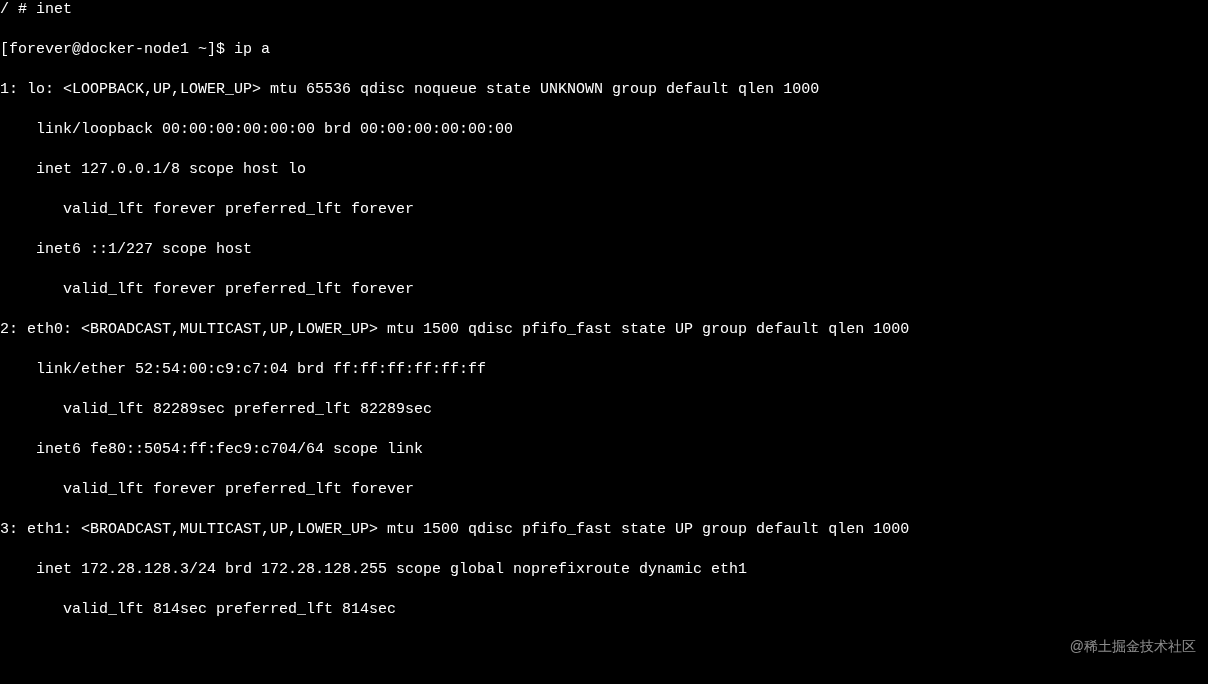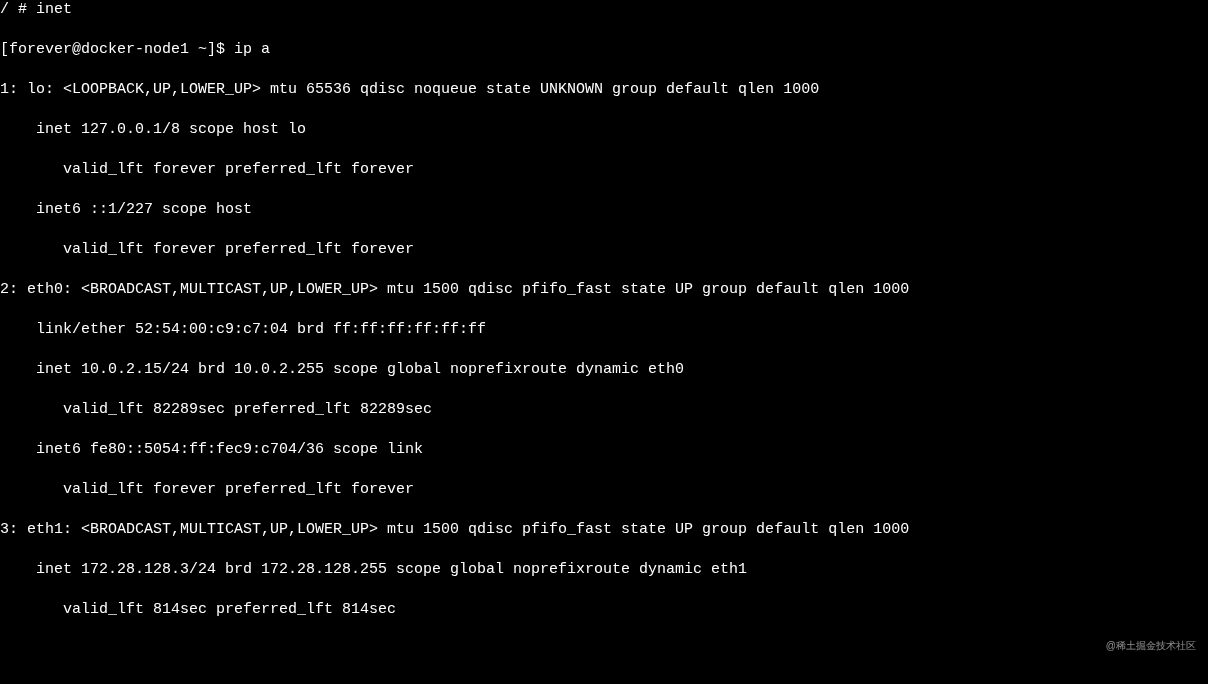--- a/index.html
+++ b/index.html
@@ -19,42 +19,42 @@
     margin: 0;
     padding: 0 0 0 0;
     white-space: pre;
     font-family: inherit;
   }
   .line { display: block; }
   .watermark {
     position: absolute;
     right: 12px;
     bottom: 28px;
-    font-size: 10px;
+    font-size: 14px;
     color: rgba(255,255,255,0.55);
     font-family: sans-serif;
     text-align: right;
     pointer-events: none;
   }
 </style>
 </head>
 <body>
 
 <pre><span class="line">/ # inet</span>
 <span class="line">[forever@docker-node1 ~]$ ip a</span>
 <span class="line">1: lo: &lt;LOOPBACK,UP,LOWER_UP&gt; mtu 65536 qdisc noqueue state UNKNOWN group default qlen 1000</span>
+<span class="line">    link/loopback 00:00:00:00:00:00 brd 00:00:00:00:00:00</span>
 <span class="line">    inet 127.0.0.1/8 scope host lo</span>
 <span class="line">       valid_lft forever preferred_lft forever</span>
 <span class="line">    inet6 ::1/227 scope host</span>
 <span class="line">       valid_lft forever preferred_lft forever</span>
 <span class="line">2: eth0: &lt;BROADCAST,MULTICAST,UP,LOWER_UP&gt; mtu 1500 qdisc pfifo_fast state UP group default qlen 1000</span>
 <span class="line">    link/ether 52:54:00:c9:c7:04 brd ff:ff:ff:ff:ff:ff</span>
-<span class="line">    inet 10.0.2.15/24 brd 10.0.2.255 scope global noprefixroute dynamic eth0</span>
 <span class="line">       valid_lft 82289sec preferred_lft 82289sec</span>
-<span class="line">    inet6 fe80::5054:ff:fec9:c704/36 scope link</span>
+<span class="line">    inet6 fe80::5054:ff:fec9:c704/64 scope link</span>
 <span class="line">       valid_lft forever preferred_lft forever</span>
 <span class="line">3: eth1: &lt;BROADCAST,MULTICAST,UP,LOWER_UP&gt; mtu 1500 qdisc pfifo_fast state UP group default qlen 1000</span>
 <span class="line">    inet 172.28.128.3/24 brd 172.28.128.255 scope global noprefixroute dynamic eth1</span>
 <span class="line">       valid_lft 814sec preferred_lft 814sec</span>
 
 
 
 
 
 

